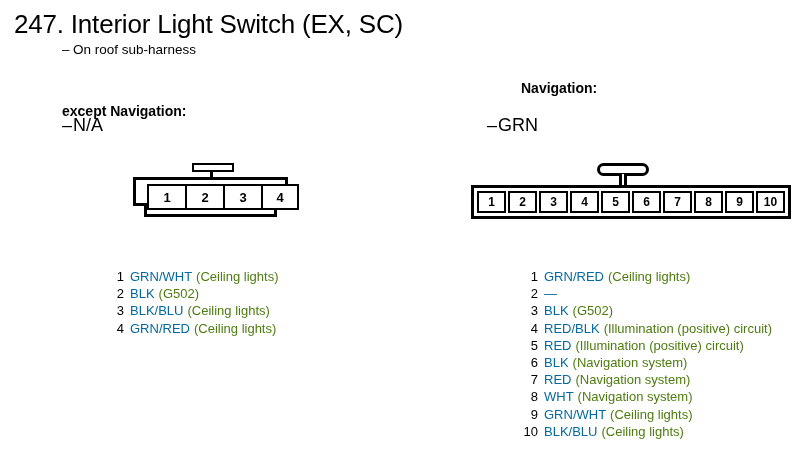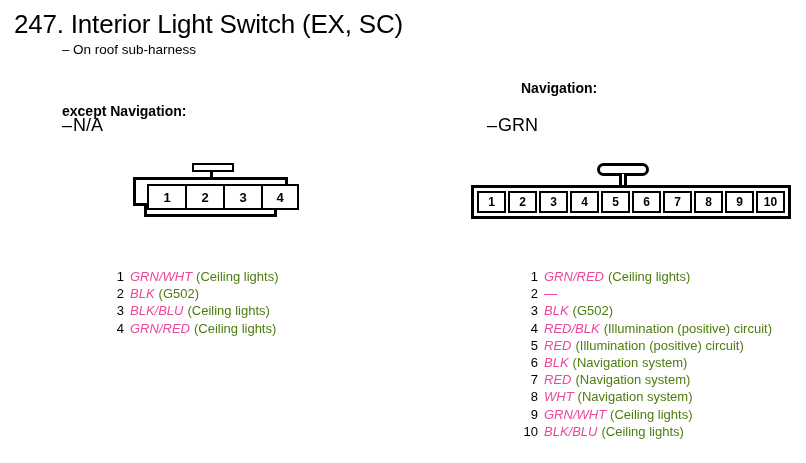--- a/index.html
+++ b/index.html
@@ -193,21 +193,21 @@
     display: flex;
     align-items: baseline;
     white-space: nowrap;
   }
   .pin-num {
     width: 22px;
     text-align: right;
     margin-right: 6px;
     flex: none;
   }
-  .pin-color { color: #ec4899; font-style: italic; }
+  .pin-color { color: #0369a1; }
   .pin-desc  { color: #4d7c0f; margin-left: 4px; }
 </style>
 </head>
 <body>
 
 <div class="page-title">247. Interior Light Switch (EX, SC)</div>
 
 <div class="loc-list">
   <div class="loc-line">
     <span class="dash">–</span><span>On roof sub-harness</span>

